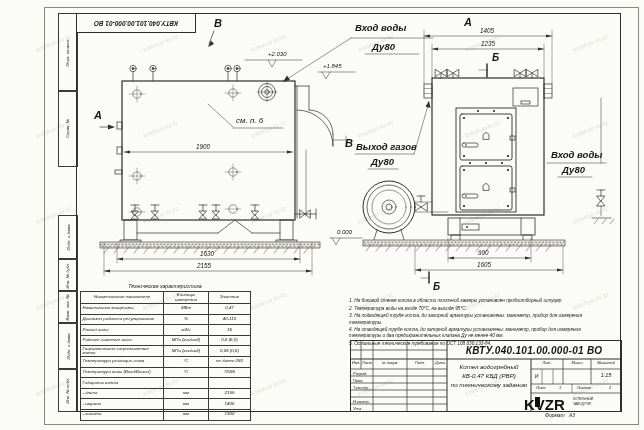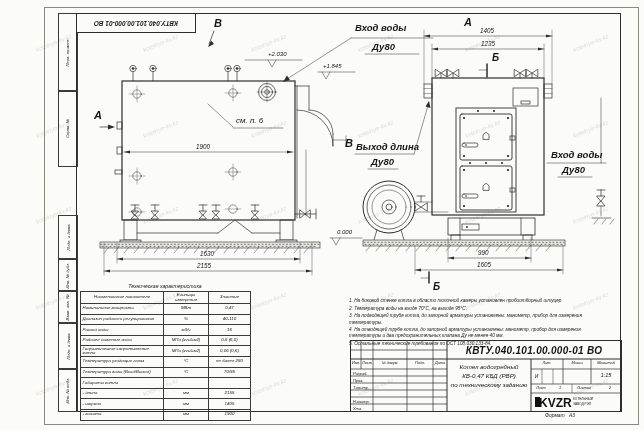--- a/index.html
+++ b/index.html
@@ -401,21 +401,21 @@
   <div class="lbl elev" style="left:323px;top:63px">+1.845</div>
   <div class="lbl elev" style="left:337px;top:229px">0.000</div>
   <div class="lbl dim" style="left:196px;top:143px">1900</div>
   <div class="lbl dim" style="left:200px;top:250px">1630</div>
   <div class="lbl dim" style="left:197px;top:262px">2155</div>
 
   <div class="lbl view-letter" style="left:464px;top:16px">А</div>
   <div class="lbl dim" style="left:480px;top:27px">1405</div>
   <div class="lbl dim" style="left:481px;top:40px">1235</div>
   <div class="lbl" style="left:492px;top:52px;font-size:10px;font-weight:600">Б</div>
-  <div class="lbl big" style="left:356px;top:141px">Выход длина</div>
+  <div class="lbl big" style="left:356px;top:141px">Выход газов</div>
   <div class="lbl big" style="left:371px;top:156px">Ду80</div>
   <div class="lbl big" style="left:551px;top:149px">Вход воды</div>
   <div class="lbl big" style="left:562px;top:164px">Ду80</div>
   <div class="lbl dim" style="left:478px;top:249px">990</div>
   <div class="lbl dim" style="left:477px;top:261px">1605</div>
   <div class="lbl" style="left:433px;top:281px;font-size:10px;font-weight:600">Б</div>
 
   <div class="spec-title">Техническая характеристика</div>
   <table class="spec">
     <colgroup>
@@ -538,21 +538,21 @@
     <span class="t ctr" style="left:196px;top:20px;font-size:3.8px">Лит.</span>
     <span class="t ctr" style="left:226px;top:20px;font-size:3.8px">Масса</span>
     <span class="t ctr" style="left:255px;top:20px;font-size:3.8px">Масштаб</span>
     <span class="t ctr" style="left:185.5px;top:32px;font-size:5px">И</span>
     <span class="t ctr" style="left:255px;top:31px;font-size:5.5px">1:15</span>
     <span class="t" style="left:185px;top:45px;font-size:3.8px">Лист</span>
     <span class="t" style="left:208px;top:45px;font-size:3.8px">1</span>
     <span class="t" style="left:226px;top:45px;font-size:3.8px">Листов</span>
     <span class="t" style="left:258px;top:45px;font-size:3.8px">2</span>
     <div class="logo-bar"></div>
-    <span class="t" style="left:188px;top:55px;font-size:12px;font-weight:700;font-style:normal;color:#111">KVZR</span>
+    <span class="t" style="left:173px;top:55px;font-size:15px;font-weight:700;font-style:normal;color:#111">KVZR</span>
     <span class="t" style="left:222px;top:56px;font-size:3.2px;font-style:normal">КОТЕЛЬНЫЙ</span>
     <span class="t" style="left:222px;top:61px;font-size:3.2px;font-style:normal">ЗАВОД РЭП</span>
   </div>
 
   <div class="fmt">
     <span>Формат</span>&nbsp;&nbsp;
     <span>А3</span>
   </div>
 
 </div>

